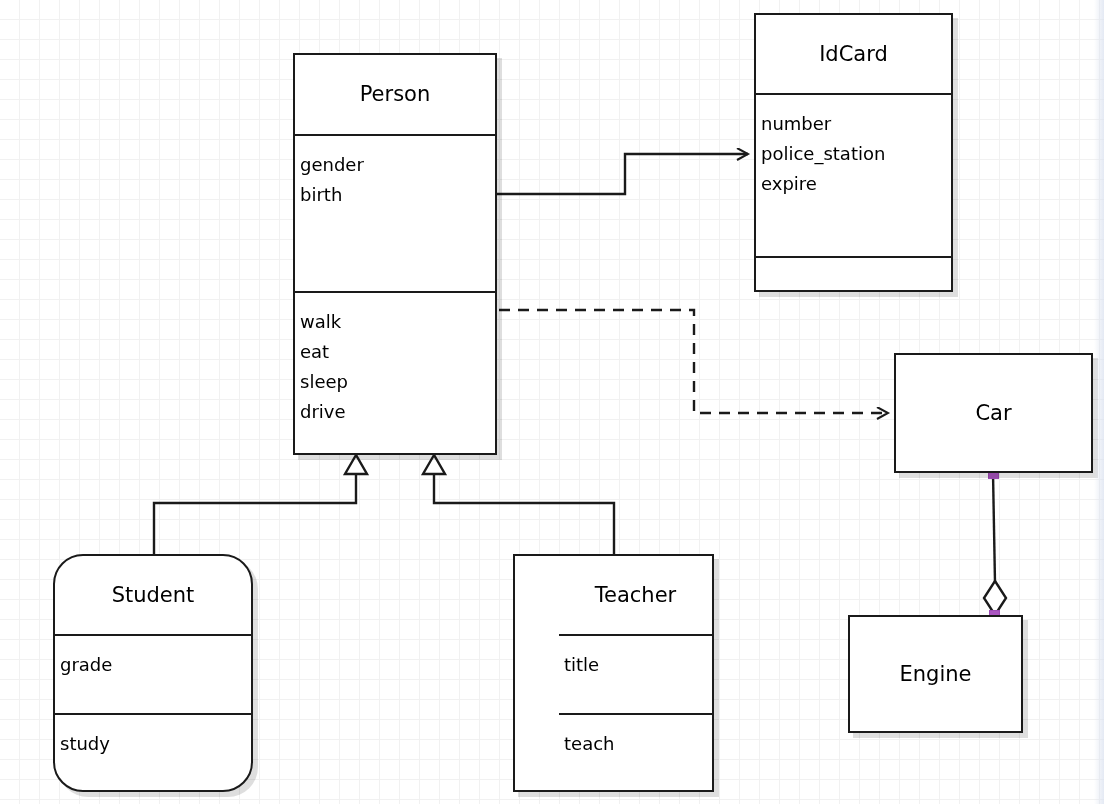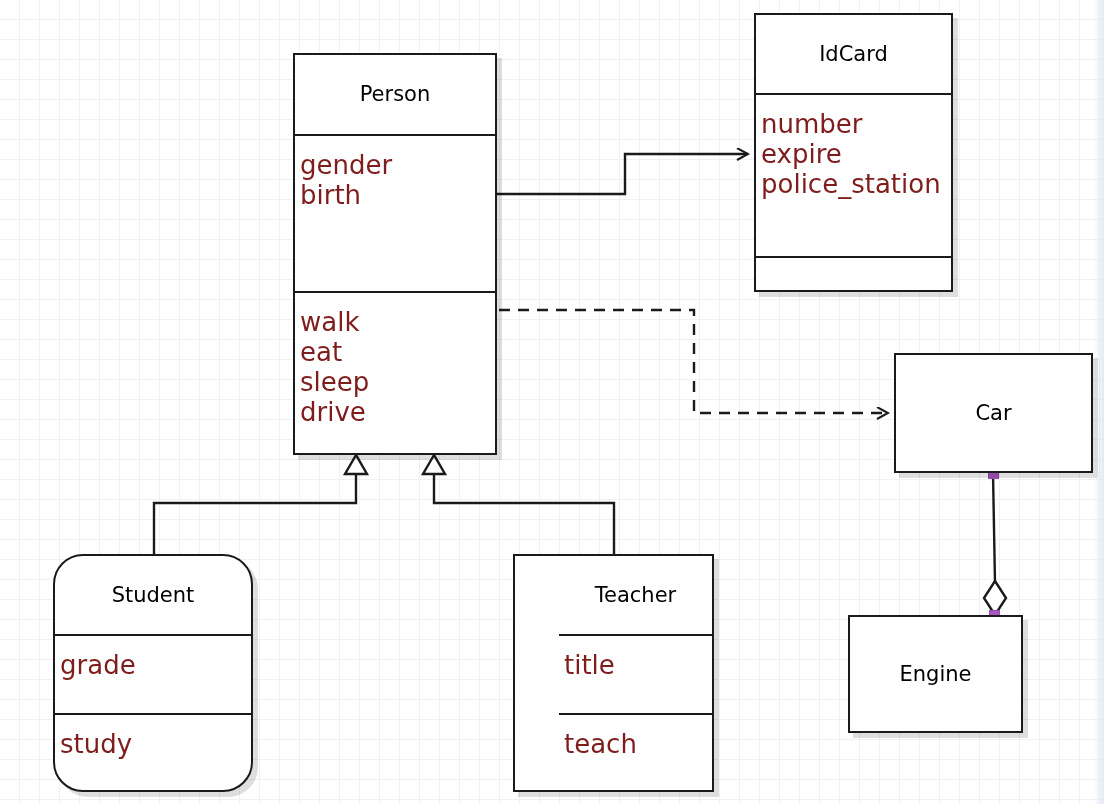--- a/index.html
+++ b/index.html
@@ -46,22 +46,22 @@
     align-items: center;
     justify-content: center;
     width: 100%;
   }
   .cls-compartment {
     border-top: 2px solid #1a1a1a;
     padding: 14px 0 0 5px;
     overflow: hidden;
   }
   .cls-item {
-    font-size: 26px;
-    color: #7f1d1d;
+    font-size: 18px;
+    color: #000000;
     line-height: 30px;
     white-space: nowrap;
   }
 
   
   #links {
     position: absolute;
     top: 0; left: 0;
     width: 1104px; height: 804px;
     pointer-events: none;
@@ -123,22 +123,22 @@
       <div class="cls-item">eat</div>
       <div class="cls-item">sleep</div>
       <div class="cls-item">drive</div>
     </div>
   </div>
 
   <div class="uml-class" style="left:754px; top:13px; width:199px; height:279px;">
     <div class="cls-title" style="height:78px;">IdCard</div>
     <div class="cls-compartment" style="height:163px;">
       <div class="cls-item">number</div>
+      <div class="cls-item">police_station</div>
       <div class="cls-item">expire</div>
-      <div class="cls-item">police_station</div>
     </div>
     <div class="cls-compartment" style="height:34px;"></div>
   </div>
 
   <div class="uml-class" style="left:53px; top:554px; width:200px; height:238px;border-radius:30px;">
     <div class="cls-title" style="height:78px;">Student</div>
     <div class="cls-compartment" style="height:79px;">
       <div class="cls-item">grade</div>
     </div>
     <div class="cls-compartment" style="height:84px;">

